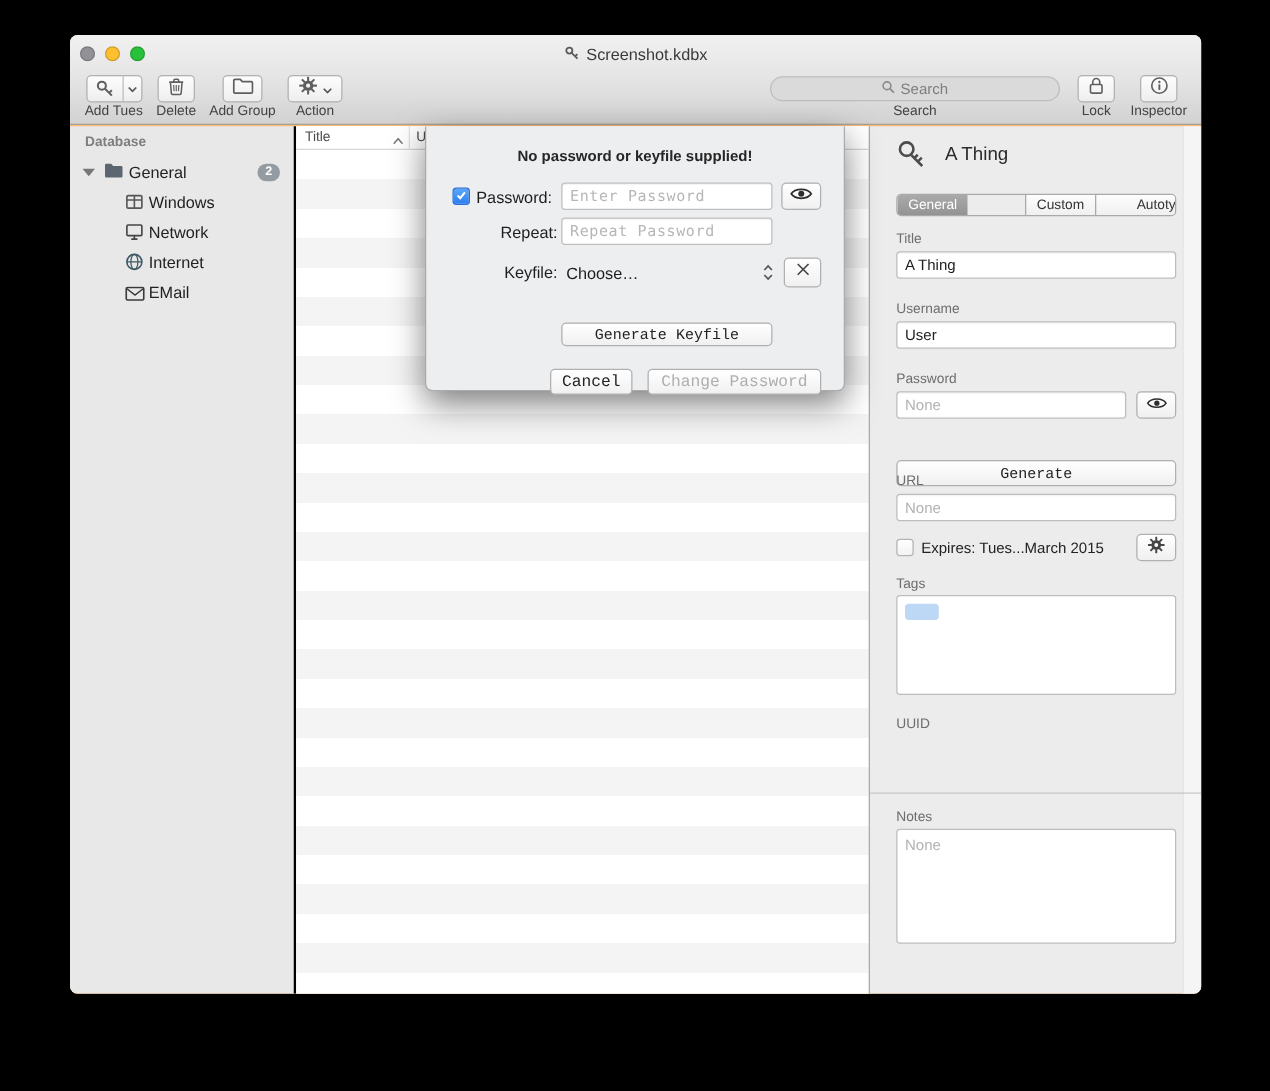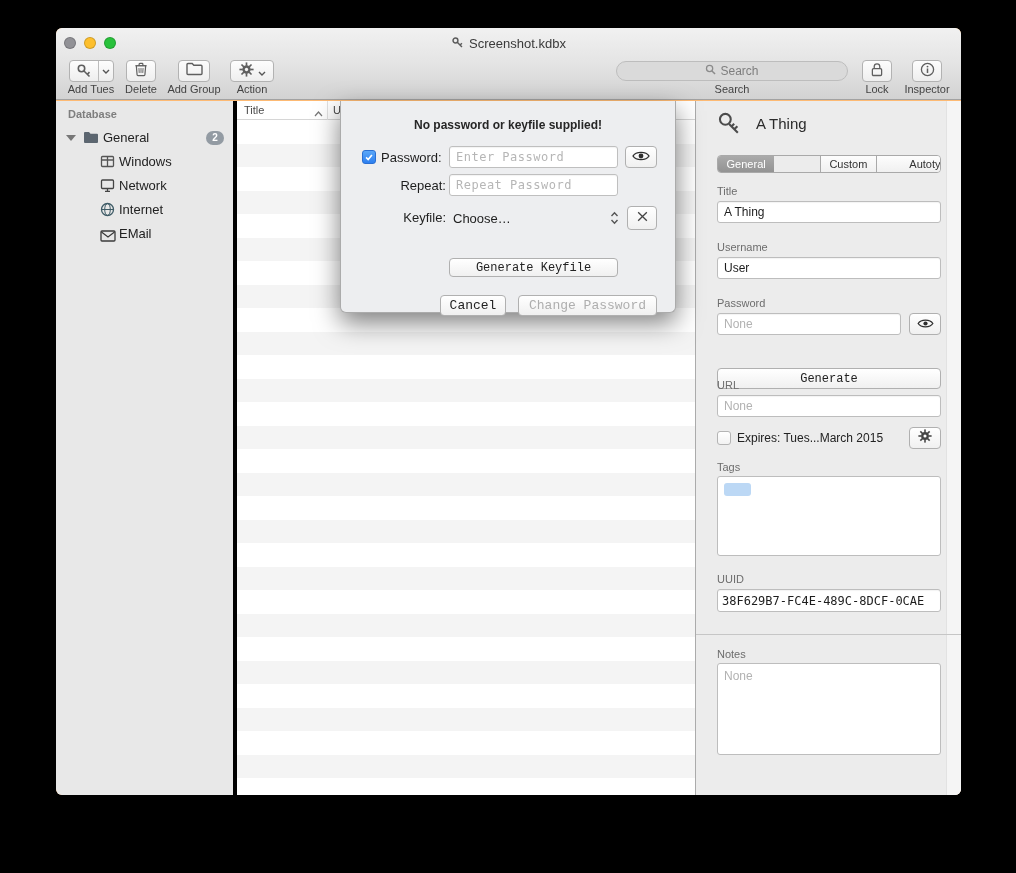--- a/index.html
+++ b/index.html
@@ -27,21 +27,21 @@
   .tb-btn .cell { display:flex; align-items:center; justify-content:center; height:100%; }
   .split-divider { border-left:1px solid #bcbcbc; }
   .tb-label { position:absolute; top:55px; font-size:11px; color:#434343; text-align:center; }
   .search-field { position:absolute; left:560px; top:33px; width:232px; height:20px;
     background:#dadada; border:1px solid #bdbdbd; border-radius:10px;
     display:flex; align-items:center; justify-content:center; gap:4px;
     font-size:12px; color:#7e7e7e; }
 
   
   .sidebar { position:absolute; left:0; top:73px; bottom:0; width:181px;
-    background:#e8e8e8; border-right:4px solid #000000; }
+    background:#e8e8e8; border-right:2px solid #000000; }
   .sb-header { position:absolute; left:12px; top:7px; font-size:11px;
     font-weight:700; color:#7e7e7e; }
   .sb-row { position:absolute; left:0; right:0; height:22px; }
   .sb-row .disc { position:absolute; left:10px; top:8px; width:0; height:0;
     border-left:5px solid transparent; border-right:5px solid transparent;
     border-top:6px solid #777; }
   .sb-ico { position:absolute; top:3px; }
   .sb-label { position:absolute; top:3px; font-size:13px; color:#222; }
   .badge { position:absolute; left:150px; top:4px; width:18px; height:14px;
     border-radius:7px; background:#939ba3; color:#fff; font-size:10px;
@@ -356,21 +356,20 @@
             </svg>
       </span>
     </div>
 
     <div class="ins-label" style="top:360px;">Tags</div>
     <div class="tagsbox">
       <span class="tagchip"></span>
     </div>
 
     <div class="ins-label" style="top:472px;">UUID</div>
-    <input class="field" style="top: 488px; height: 23px; font-family: &quot;DejaVu Sans Mono&quot;, monospace; font-size: 12px; padding: 0px 4px;" value="38F629B7-FC4E-489C-8DCF-0CAE">
 
     <div class="ins-divider"></div>
 
     <div class="ins-label" style="top:547px;">Notes</div>
     <div class="notesbox">
       <span>None</span>
     </div>
   </div>
 
   <div class="sheet">

